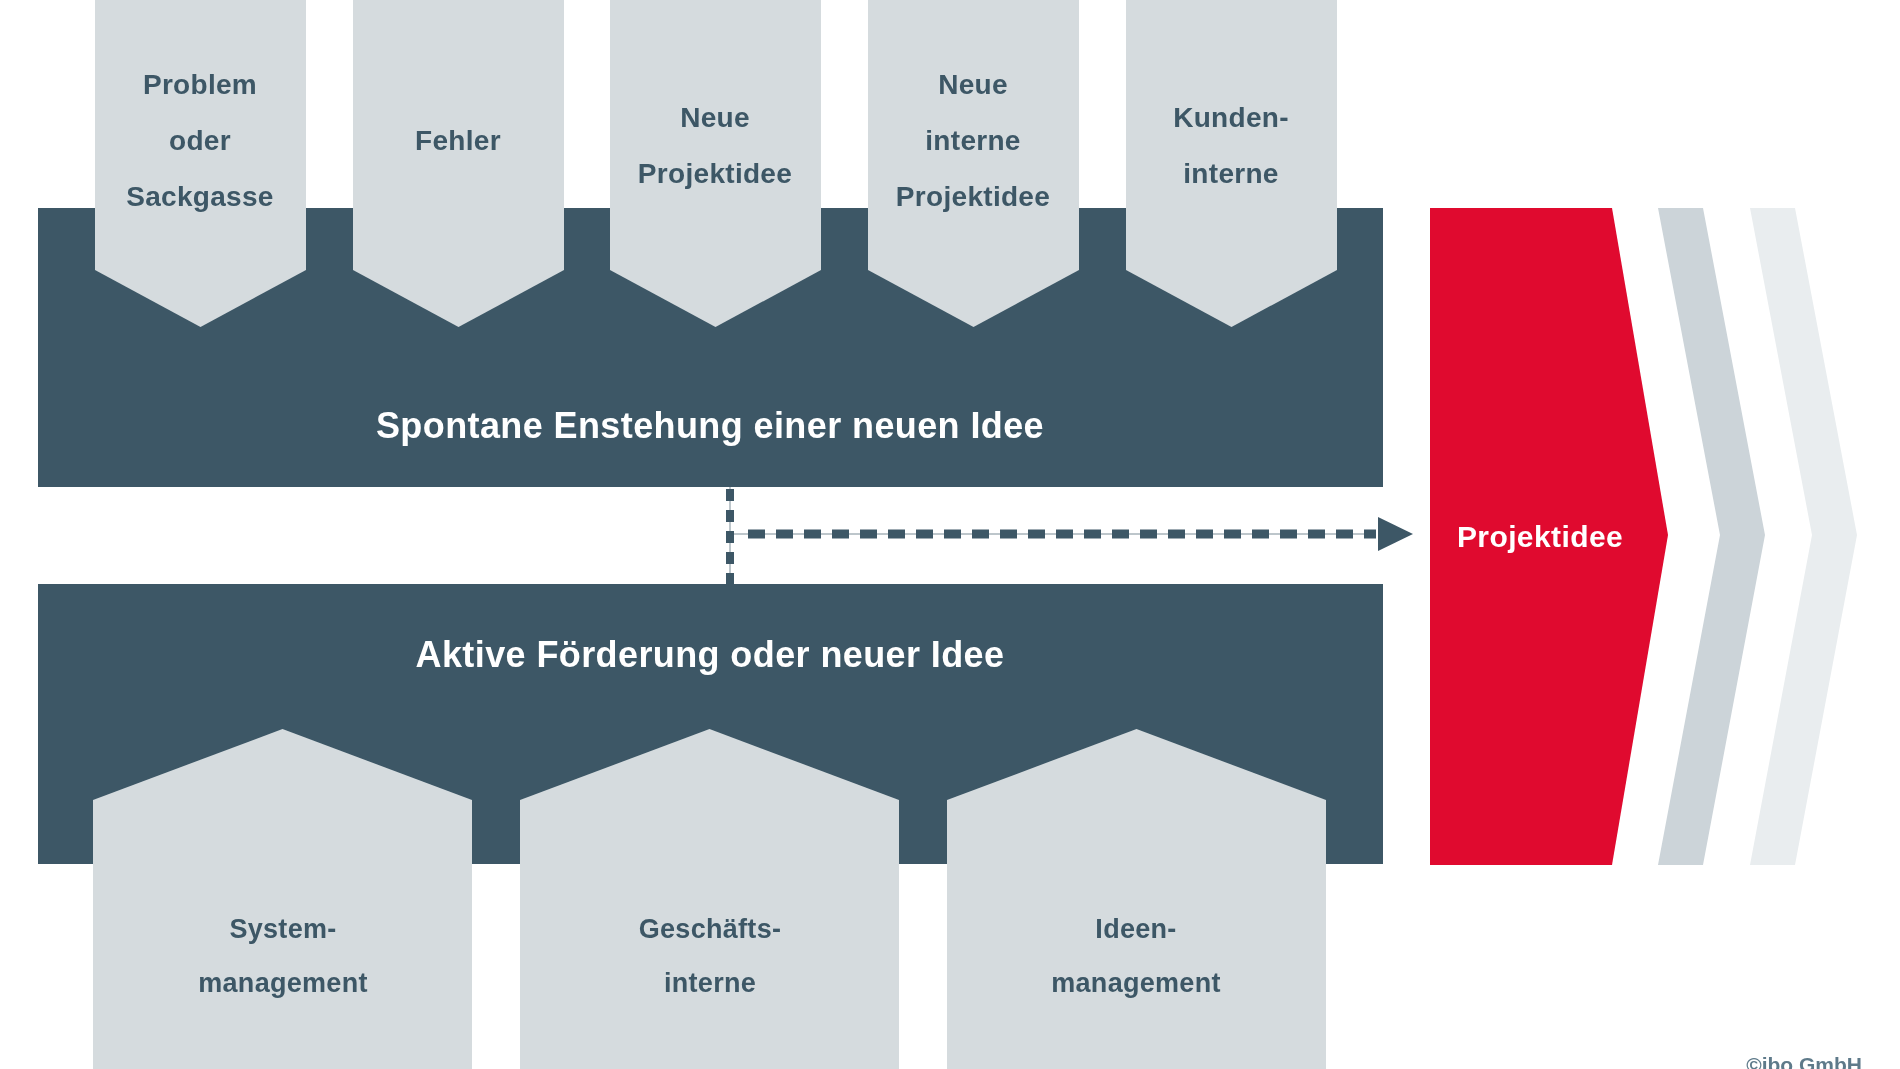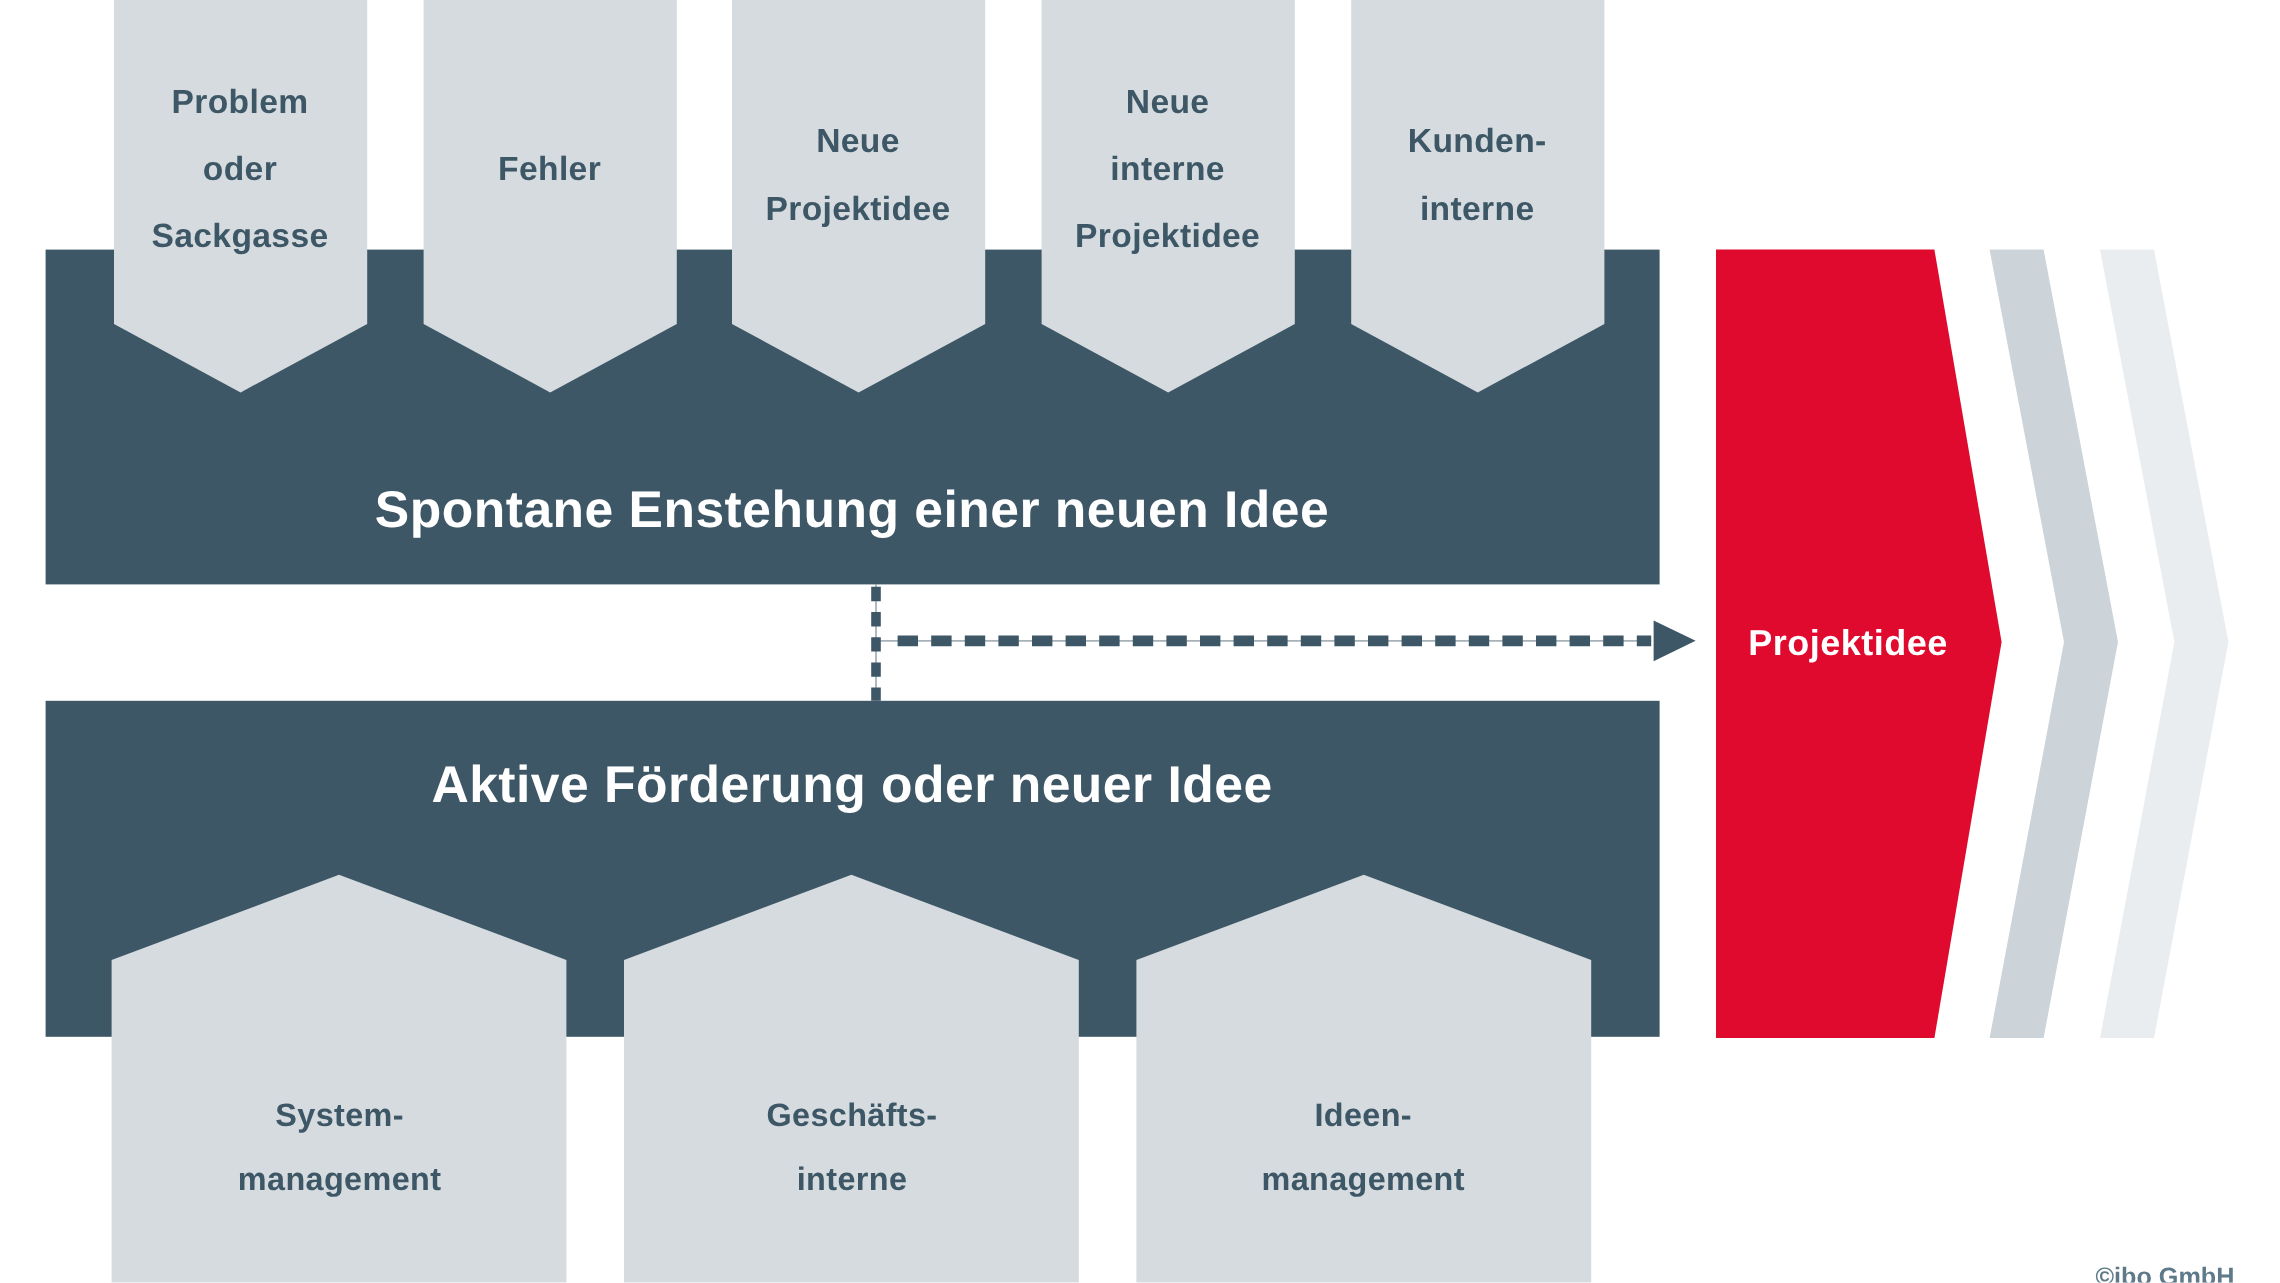--- a/index.html
+++ b/index.html
@@ -8,21 +8,21 @@
   }
   html,body{margin:0;padding:0;background:var(--bg);}
   #stage{position:relative;width:1900px;height:1069px;overflow:hidden;
          background:var(--bg);
          font-family:"Liberation Sans","DejaVu Sans",sans-serif;border-radius:10px;}
   #shapes{position:absolute;left:0;top:0;width:1900px;height:1069px;}
   .txt{position:absolute;transform:translate(-50%,-50%);text-align:center;
        font-weight:bold;color:var(--label);white-space:nowrap;}
   .arrow-label{font-size:28px;line-height:56px;letter-spacing:.3px;}
   .house-label{font-size:27px;line-height:54px;letter-spacing:.3px;}
-  .bar-title{font-size:43px;letter-spacing:.4px;color:#ffffff;}
+  .bar-title{font-size:36px;letter-spacing:.4px;color:#ffffff;}
   .result-label{font-size:30px;letter-spacing:.4px;color:#ffffff;}
   .credit{position:absolute;right:38px;top:1053px;transform:none;
           font-size:21px;font-weight:bold;color:var(--credit);
           font-family:"Liberation Sans","DejaVu Sans",sans-serif;}
 </style>
 </head>
 <body>
 
 <div id="stage">
 

